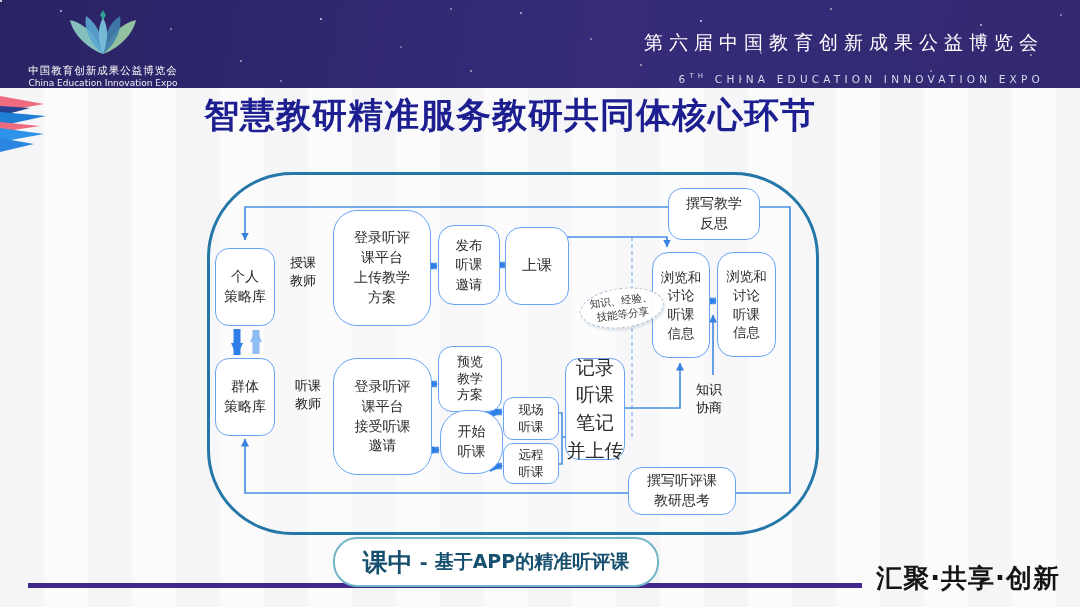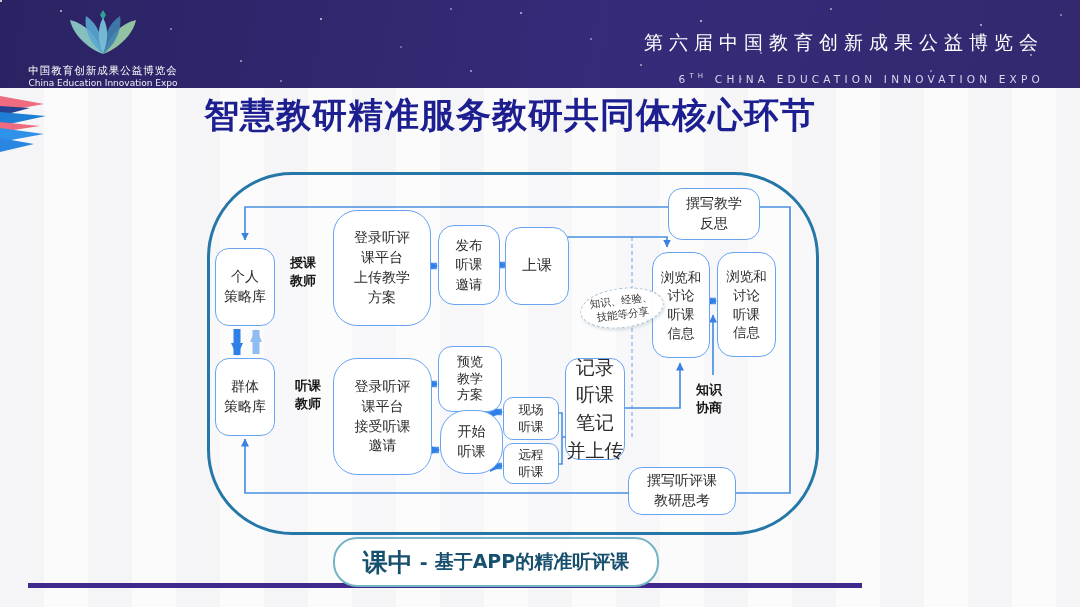--- a/index.html
+++ b/index.html
@@ -42,21 +42,21 @@
   }
   
   .lines{position:absolute;left:0;top:0;width:1080px;height:607px;pointer-events:none;}
   
   .fbox{
     position:absolute;display:flex;align-items:center;justify-content:center;
     background:#fff;border:1.6px solid #69a4f3;color:#2c2c2c;
     white-space:pre-line;text-align:center;line-height:1.42;font-size:14px;font-weight:500;
   }
   .role{
-    position:absolute;font-size:13px;font-weight:bold;color:#161616;
+    position:absolute;font-size:13px;font-weight:normal;color:#161616;
     white-space:pre-line;text-align:center;line-height:1.35;
   }
   .cloud{
     position:absolute;left:580px;top:288px;width:82px;height:38px;
     display:flex;align-items:center;justify-content:center;text-align:center;
     border:1.4px dashed #a9c0d2;border-radius:50%;background:rgba(255,255,255,0.95);
     font-size:10.5px;color:#333;line-height:1.3;white-space:pre-line;transform:rotate(-7deg);
     box-shadow:1px 2px 3px rgba(120,140,160,.25);
   }
   
@@ -197,14 +197,15 @@
 
   <div class="cloud">知识、经验、
 技能等分享</div>
 
   <div class="purple-line"></div>
   <div class="stage-pill">
     <span class="pill-big">课中</span>
     <span class="pill-small">-</span>
     <span class="pill-small">基于APP的精准听评课</span>
   </div>
+  <div class="motto">汇聚·共享·创新</div>
 
 </div>
 
 </body></html>

